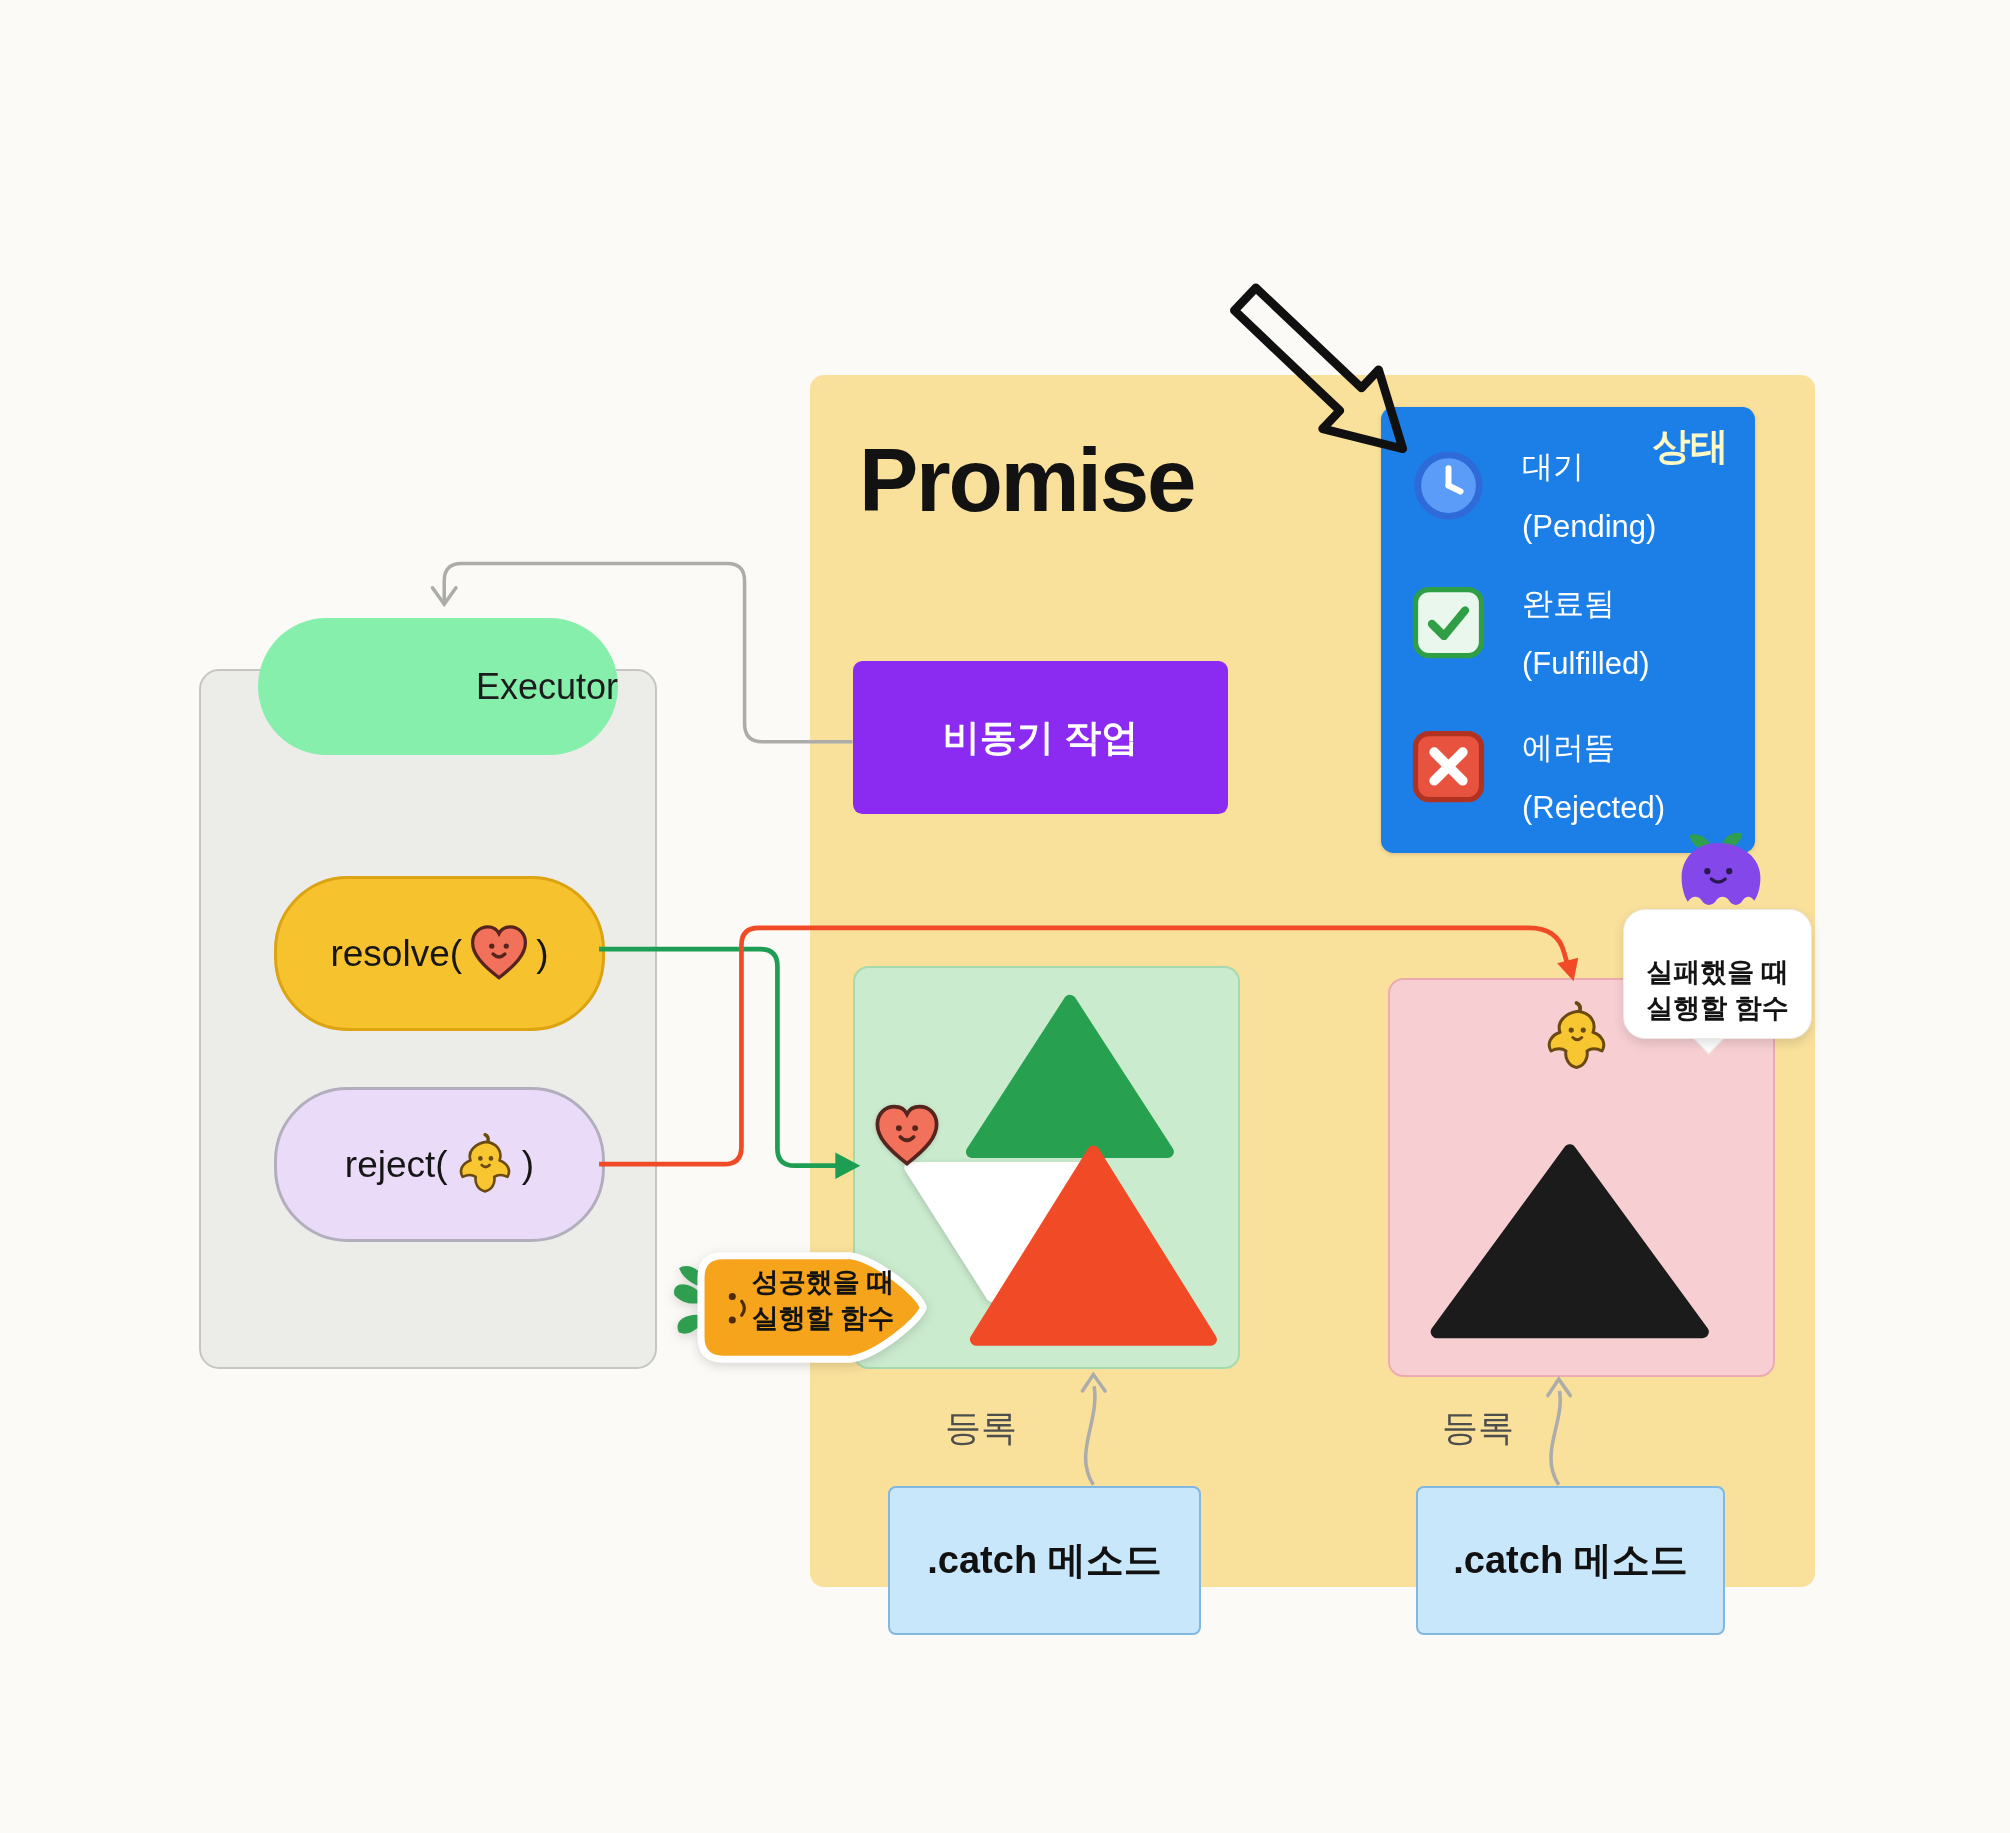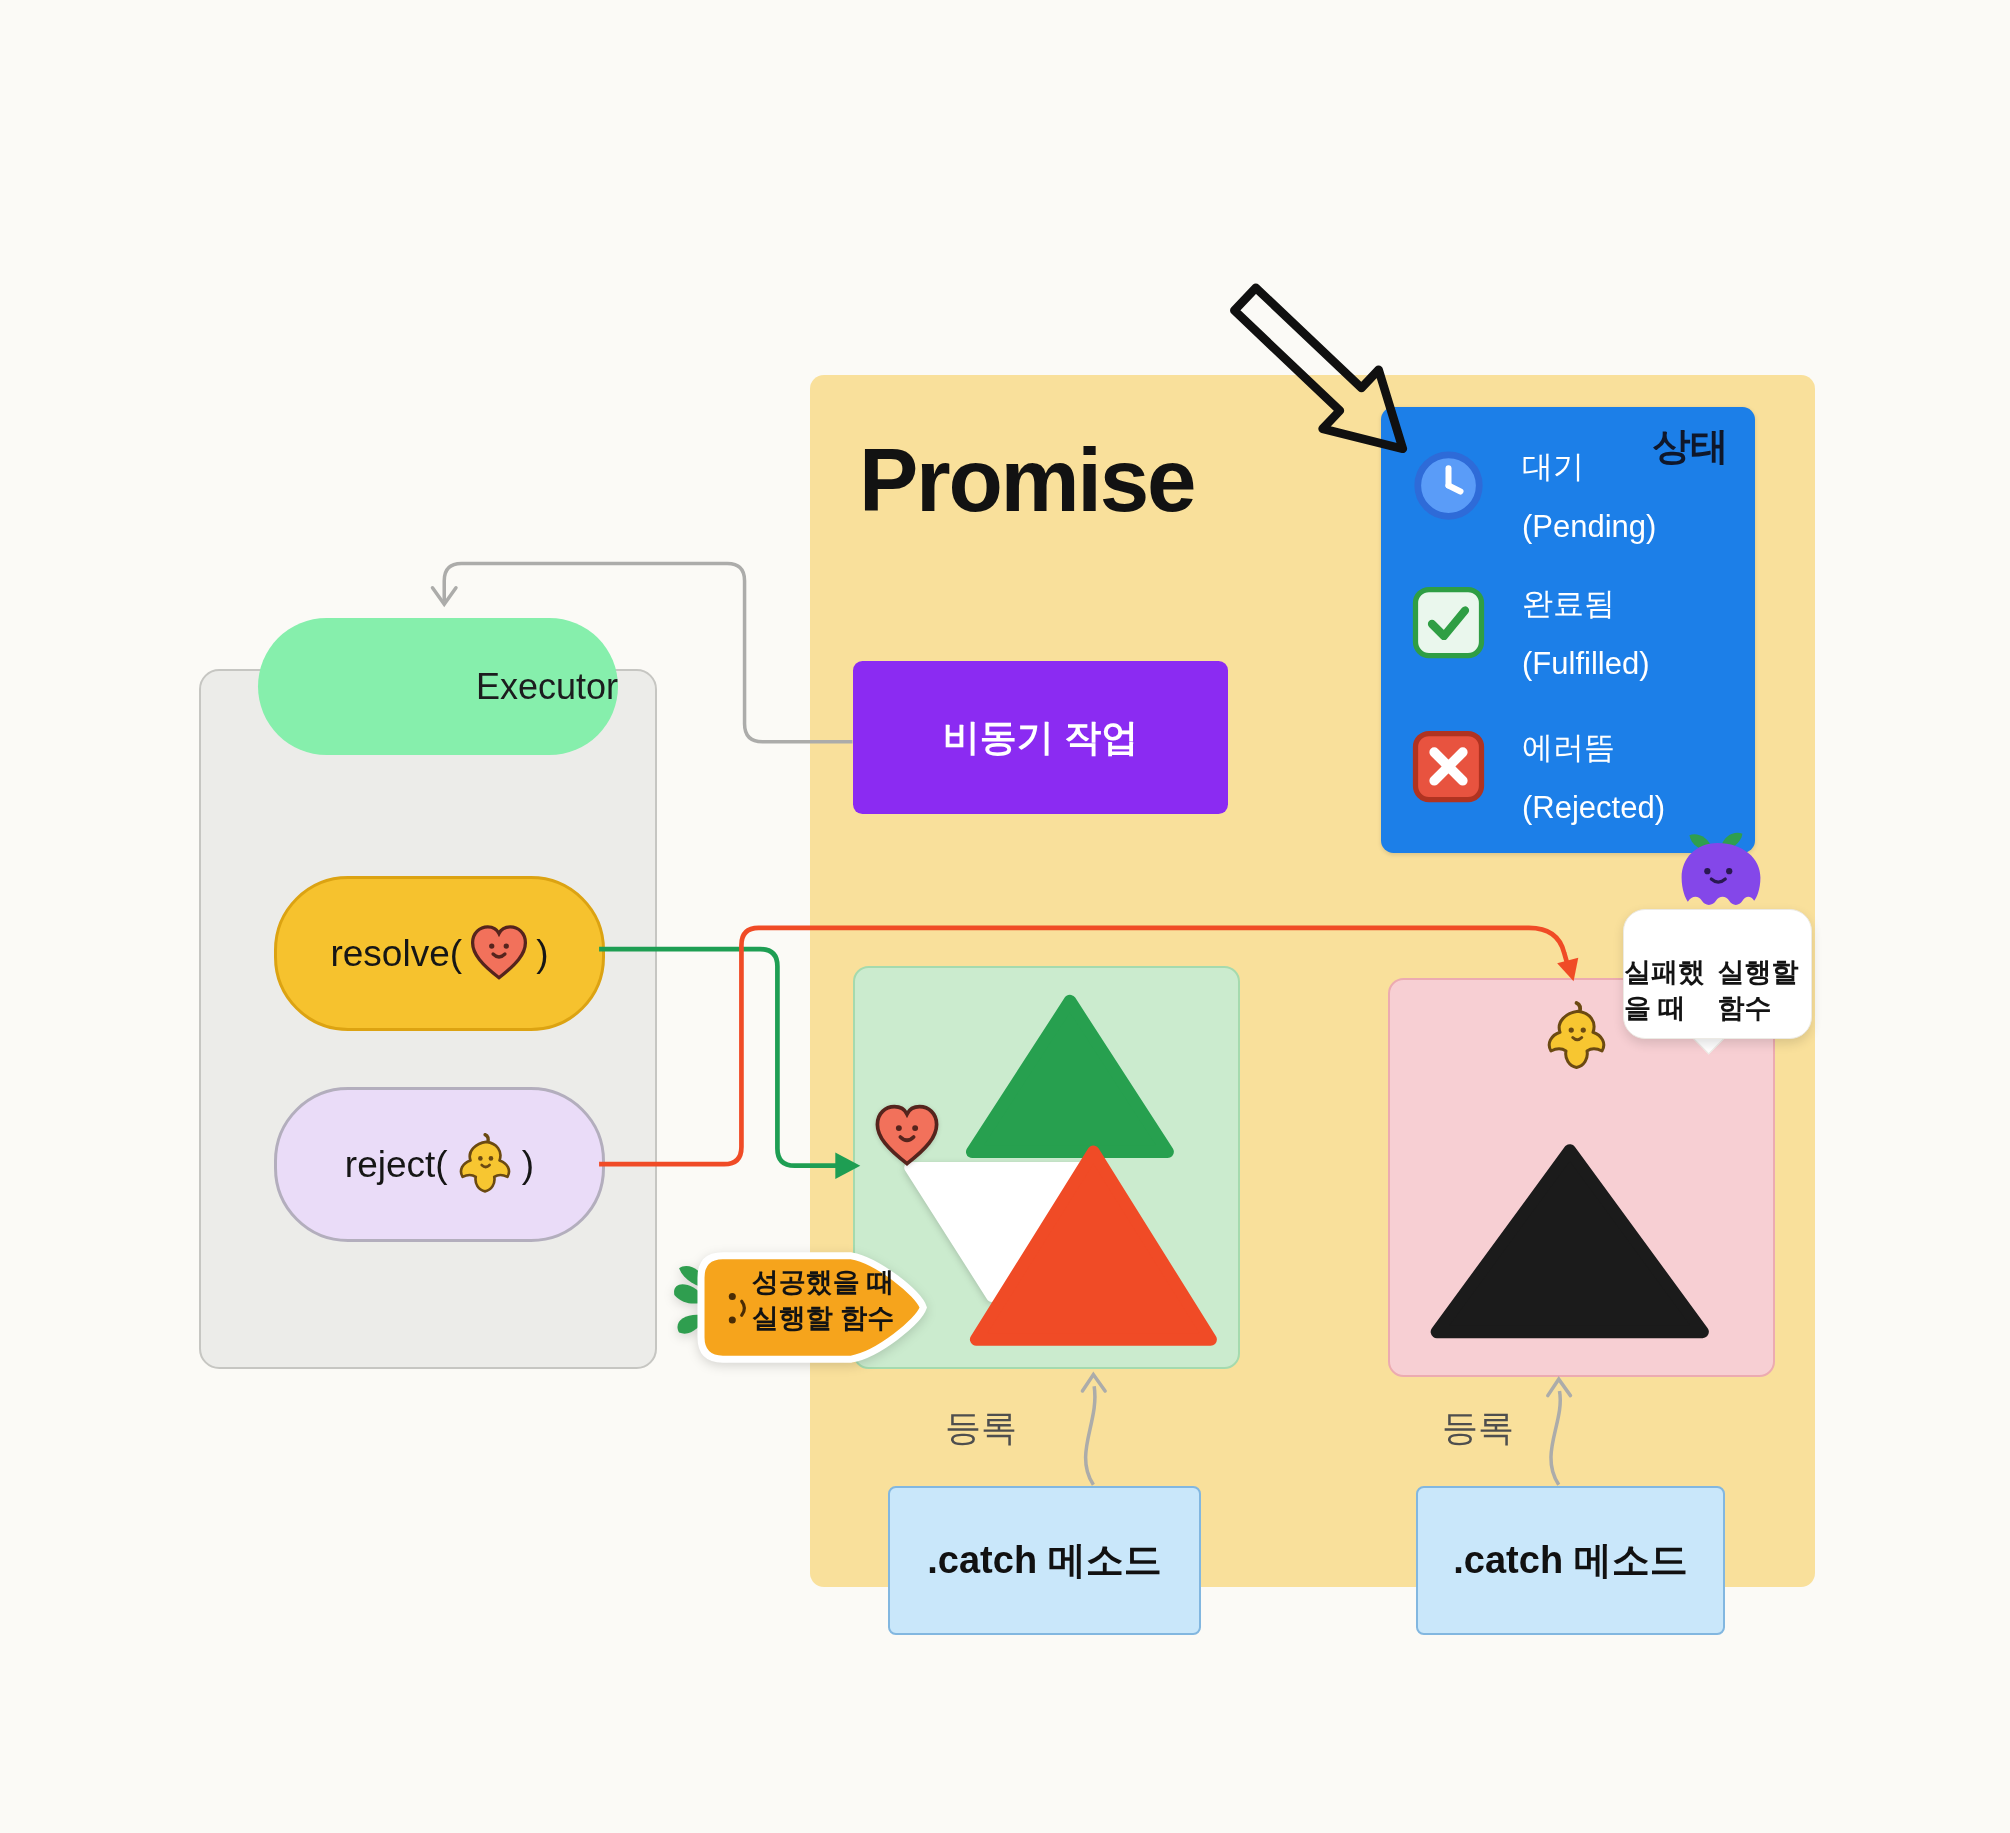--- a/index.html
+++ b/index.html
@@ -8,21 +8,21 @@
     font-family:"Liberation Sans","DejaVu Sans",sans-serif;overflow:hidden;color:#111;
   }
   .abs{position:absolute;}
 
   
   #promise-panel{left:810px;top:375px;width:1005px;height:1212px;background:#F9E09B;border-radius:14px;z-index:1;}
   #promise-title{left:859px;top:429px;font-size:89px;font-weight:700;letter-spacing:-2.3px;color:#121212;z-index:2;}
 
   
   #state-panel{left:1381px;top:407px;width:374px;height:446px;background:#1C7FE8;border-radius:12.5px;z-index:2;box-shadow:0 1.6px 4.7px rgba(0,0,0,.12);}
-  #state-title{position:absolute;right:26.6px;top:14px;font-size:38px;font-weight:700;color:#0f172a;}
+  #state-title{position:absolute;right:26.6px;top:14px;font-size:38px;font-weight:700;color:#fef9c3;}
   .state-row{position:absolute;left:30px;display:flex;align-items:flex-start;gap:36px;}
   .state-icon{width:75px;height:75px;flex:0 0 auto;display:block;}
   .state-icon svg{width:100%;height:100%;display:block;}
   .state-texts{display:flex;flex-direction:column;gap:27px;padding-top:3.1px;}
   .state-ko,.state-en{font-size:31px;color:#fff;line-height:1.05;}
 
   
   #async-box{left:853px;top:661px;width:375px;height:153px;background:#8B2BF2;border-radius:9.4px;
     display:flex;align-items:center;justify-content:center;z-index:2;}
   #async-box span{color:#fff;font-size:37px;font-weight:700;}
@@ -61,21 +61,21 @@
 
   
   #arrows{left:0;top:0;width:2010px;height:1834px;z-index:5;pointer-events:none;}
 
   
   #carrot-bubble{left:665px;top:1237px;width:270px;height:141px;z-index:6;}
   #carrot-bubble svg{position:absolute;left:0;top:0;width:100%;height:100%;filter:drop-shadow(0 3.1px 5.5px rgba(0,0,0,.15));}
   #carrot-text{position:absolute;left:74px;top:26.6px;width:168px;text-align:center;font-size:27px;font-weight:700;line-height:1.34;color:#131313;}
   #fail-tail{left:1696px;top:1023px;width:23.5px;height:23.5px;background:#fff;border:1.6px solid #ECEAE4;transform:rotate(45deg);z-index:6;}
   #fail-bubble{left:1623px;top:909px;width:189px;height:130px;background:#fff;border:1.6px solid #ECEAE4;border-radius:22px;
-    box-shadow:0 4.7px 11px rgba(0,0,0,.12);z-index:6;display:flex;flex-direction:row;align-items:center;justify-content:center;padding-top:32px;box-sizing:border-box;}
+    box-shadow:0 4.7px 11px rgba(0,0,0,.12);z-index:6;display:flex;flex-direction:column;align-items:center;justify-content:center;padding-top:32px;box-sizing:border-box;}
   #fail-bubble .line{font-size:27px;font-weight:700;line-height:1.34;color:#131313;}
   #radish-char{left:1666px;top:832px;width:103px;height:94px;z-index:7;}
   #radish-char svg{width:100%;height:100%;display:block;}
 </style>
 </head>
 <body>
 
 <div id="canvas">
 
   <div class="abs" id="promise-panel"></div>

